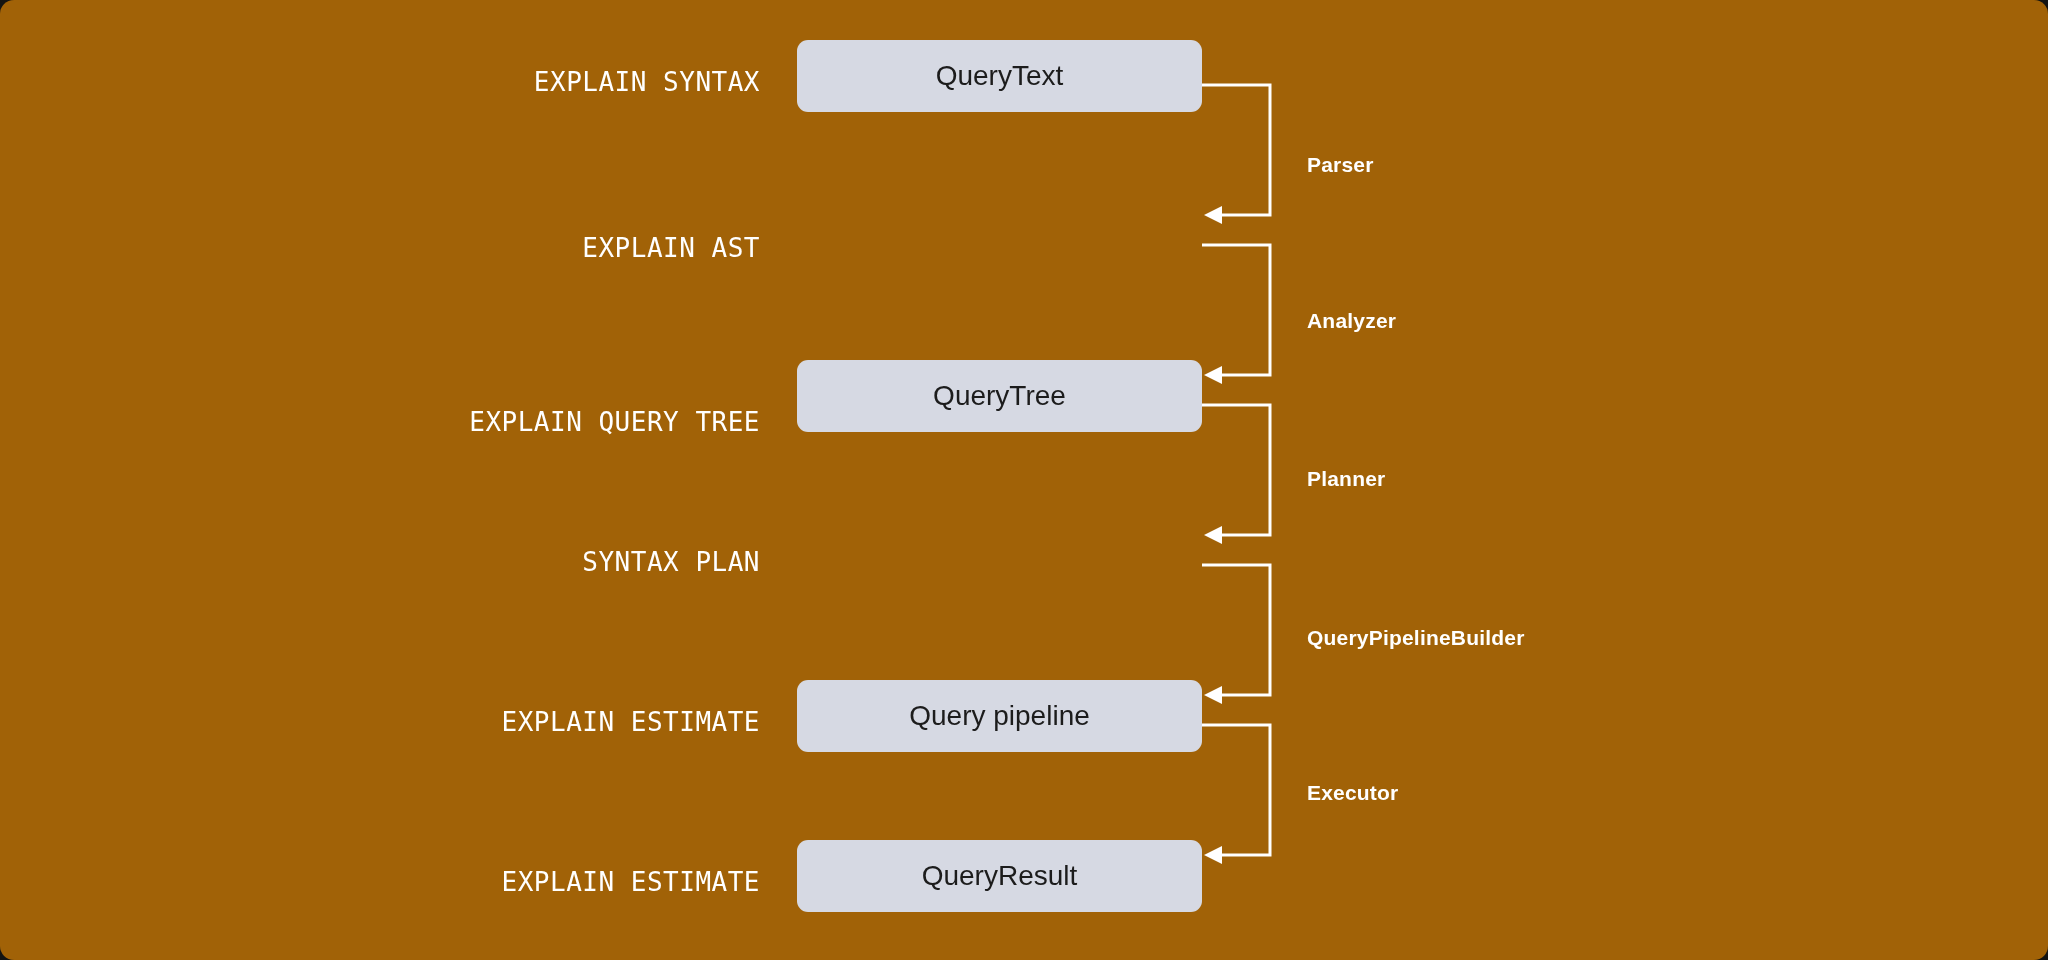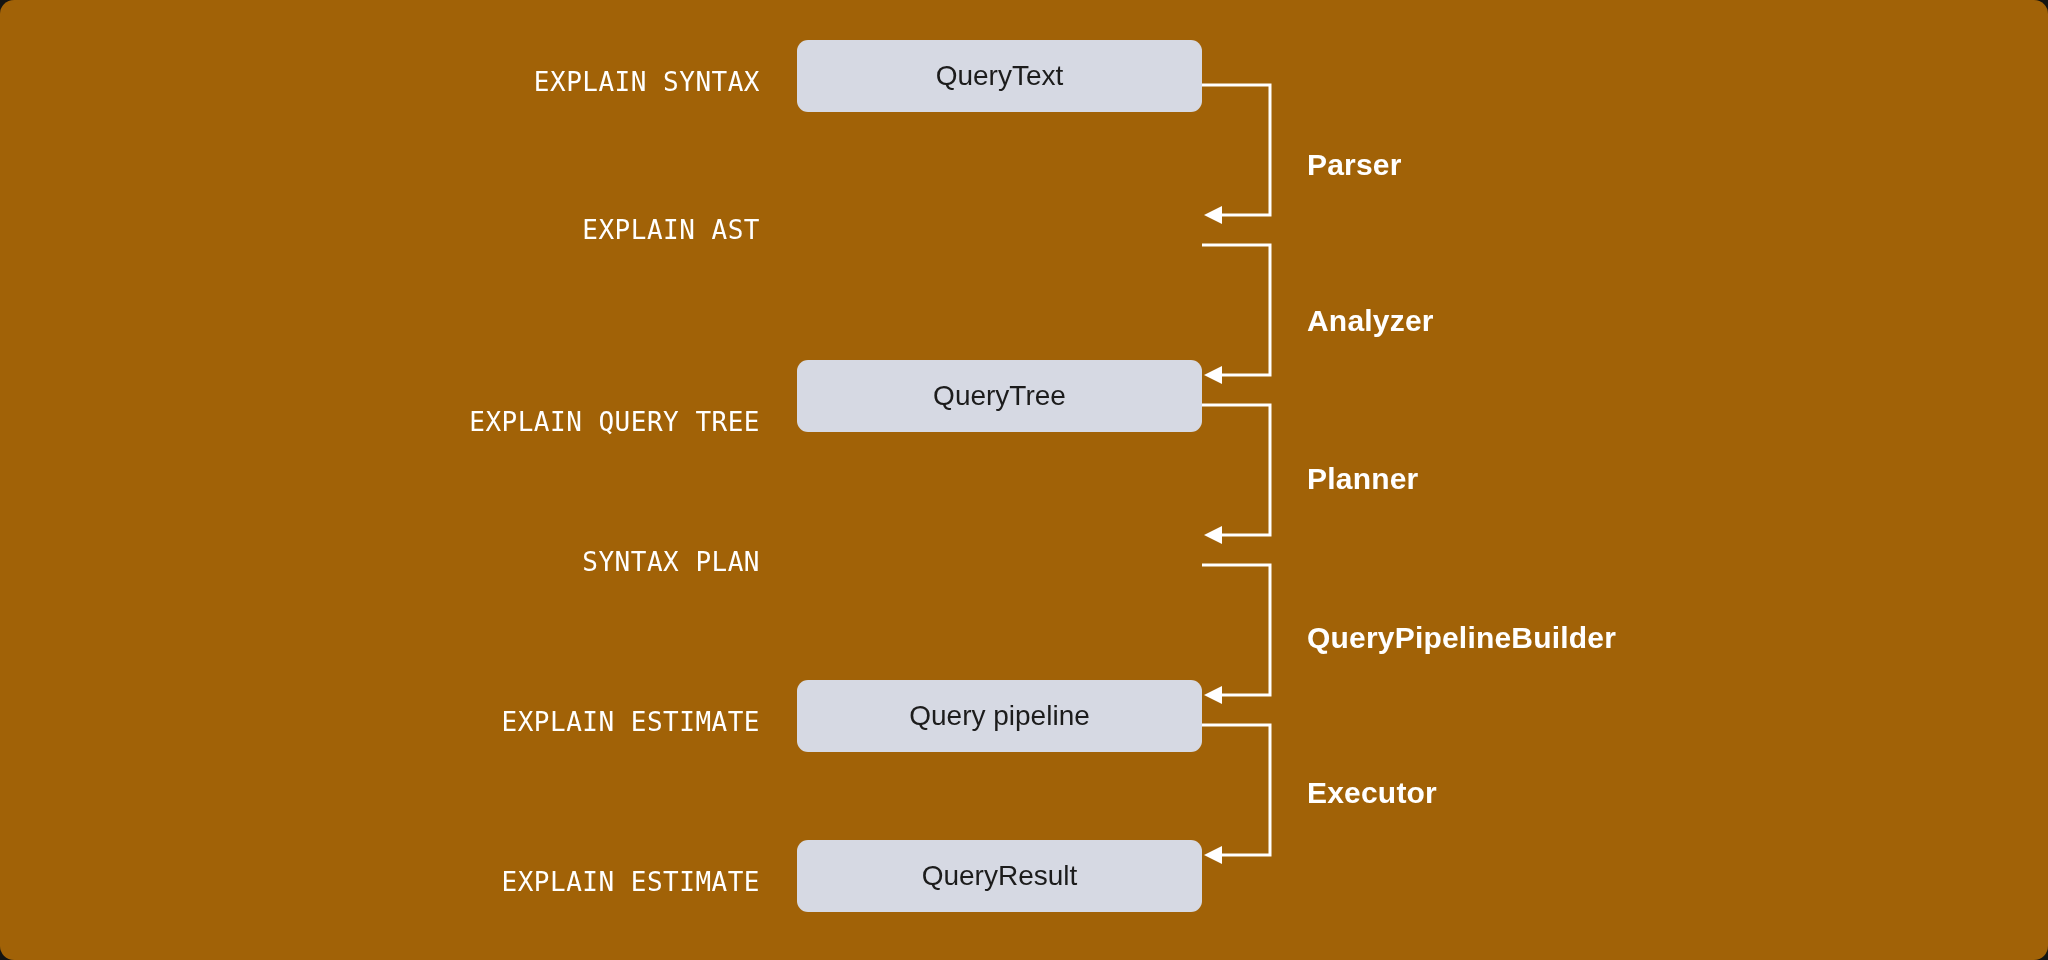--- a/index.html
+++ b/index.html
@@ -54,21 +54,21 @@
     white-space: nowrap;
   }
 
   
   .component-label {
     position: absolute;
     left: 1307px;
     height: 40px;
     line-height: 40px;
     color: #FFFFFF;
-    font-size: 30px;
+    font-size: 21px;
     font-weight: bold;
     letter-spacing: 0.2px;
     white-space: nowrap;
   }
 
   
   #connectors {
     position: absolute;
     left: 0;
     top: 0;
@@ -84,21 +84,21 @@
   #connectors polygon {
     fill: #FFFFFF;
   }
 </style>
 </head>
 <body>
 
 <div id="canvas">
 
   <div class="explain-label" style="top:40px">EXPLAIN SYNTAX</div>
-  <div class="explain-label" style="top:188px">EXPLAIN AST</div>
+  <div class="explain-label" style="top:206px">EXPLAIN AST</div>
   <div class="explain-label" style="top:380px">EXPLAIN QUERY TREE</div>
   <div class="explain-label" style="top:520px">SYNTAX PLAN</div>
   <div class="explain-label" style="top:680px">EXPLAIN ESTIMATE</div>
   <div class="explain-label" style="top:840px">EXPLAIN ESTIMATE</div>
 
   <div class="stage-box" style="top:40px">QueryText</div>
   <div class="stage-box" style="top:360px">QueryTree</div>
   <div class="stage-box" style="top:680px">Query pipeline</div>
   <div class="stage-box" style="top:840px">QueryResult</div>
 

